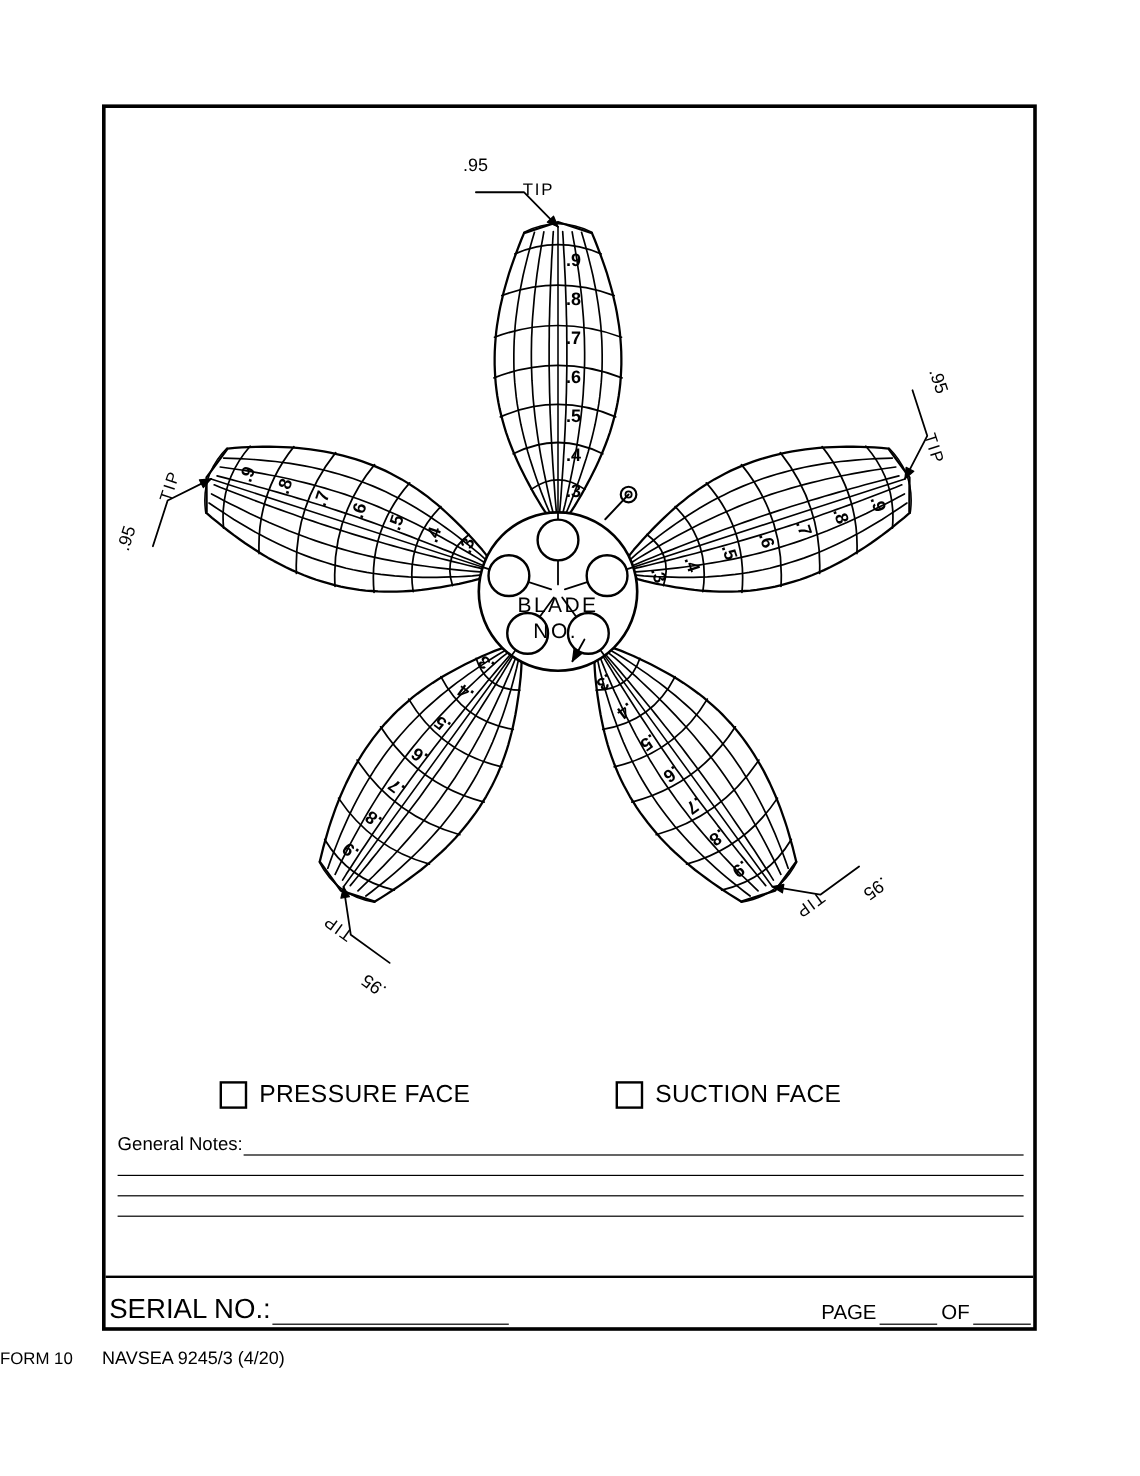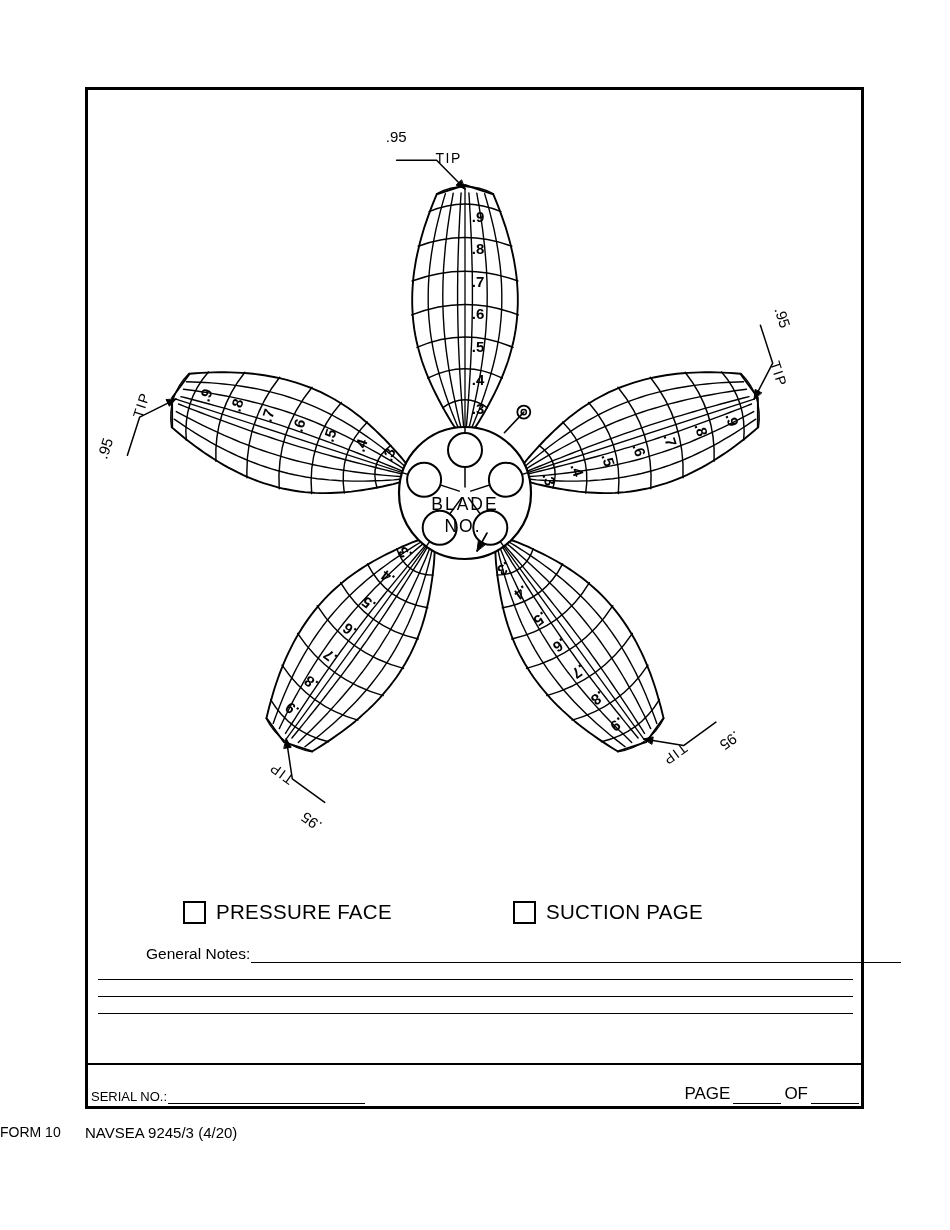--- a/index.html
+++ b/index.html
@@ -60,21 +60,20 @@
   }
   
   #notes-block{
     position:absolute;
     left:10px; top:855px;
     width:755px;
   }
   #notes-first-line{
     display:flex;align-items:flex-end;
     width:100%;
-    margin-left:48px;
   }
   .notes-label{
     font-size:15.5px;
     white-space:nowrap;
     padding-right:1px;
     font-family:"Liberation Sans", sans-serif;
   }
   .rule{
     flex:1 1 auto;
     border-bottom:1.6px solid #000;
@@ -102,21 +101,21 @@
     position:absolute;
     left:0; top:973px;
     width:773px; height:43px;
   }
   #serial-group{
     position:absolute;
     left:3px; bottom:2px;
     display:flex;align-items:flex-end;
   }
   .serial-label{
-    font-size:13px;
+    font-size:23px;
     white-space:nowrap;
     font-family:"Liberation Sans", sans-serif;
   }
   .serial-blank{
     width:197px;
     border-bottom:1.6px solid #000;
     height:15px;
     margin-left:1px;
   }
   #page-group{
@@ -330,21 +329,21 @@
       </svg>
     </div>
 
     <div id="face-row">
       <div class="face-opt" id="opt-pressure">
         <div class="checkbox"></div>
         <span class="face-label">PRESSURE FACE</span>
       </div>
       <div class="face-opt" id="opt-suction">
         <div class="checkbox"></div>
-        <span class="face-label">SUCTION PAGE</span>
+        <span class="face-label">SUCTION FACE</span>
       </div>
     </div>
 
     <div id="notes-block">
       <div id="notes-first-line">
         <span class="notes-label">General Notes:</span>
         <span class="rule"></span>
       </div>
       <div class="notes-rule-row">
         <span class="rule"></span>

